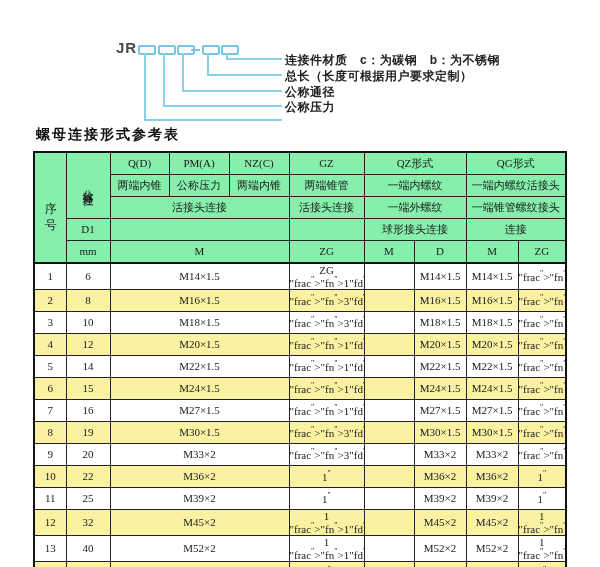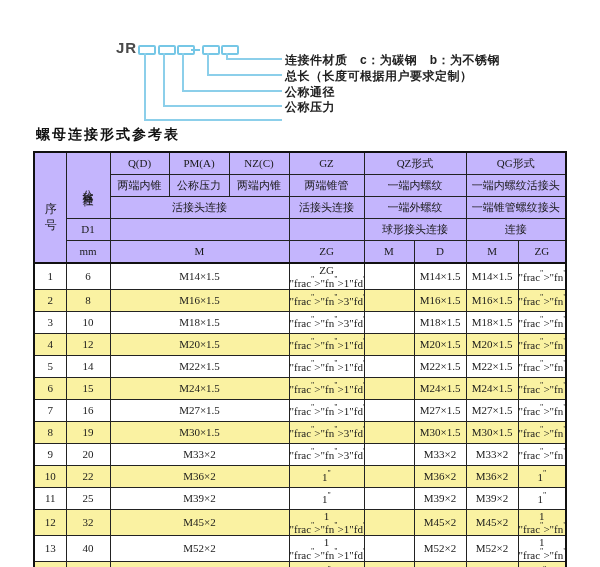--- a/index.html
+++ b/index.html
@@ -17,21 +17,21 @@
   .vline,.hline{position:absolute;background:#8ccfea;}
   .vline{width:2px;}
   .hline{height:2px;}
   .dlabel{position:absolute;left:285px;height:14px;font-family:"Liberation Sans","DejaVu Sans",sans-serif;font-weight:bold;font-size:12px;color:#222;white-space:nowrap;letter-spacing:0.5px;}
   
   .table-title{position:absolute;left:36px;top:126px;margin:0;font-size:14px;font-weight:bold;letter-spacing:2px;color:#111;font-family:"Liberation Serif","DejaVu Serif",serif;}
   
   table.ref{position:absolute;left:33px;top:151px;width:532px;border-collapse:collapse;table-layout:fixed;
     border:2px solid #111;font-size:11px;}
   table.ref th,table.ref td{border:1px solid #222;padding:0;text-align:center;vertical-align:middle;height:21px;line-height:1.1;overflow:hidden;}
-  table.ref thead th{background:#c4b5fd;font-weight:normal;font-size:11px;margin-left:28px;}
+  table.ref thead th{background:#86efac;font-weight:normal;font-size:11px;margin-left:28px;}
   table.ref thead{border-bottom:2px solid #111;}
   table.ref tbody td{background:#ffffff;font-size:11px;}
   table.ref tbody tr.alt td{background:#faf2a2;}
   .vt{writing-mode:vertical-lr;text-orientation:upright;margin:0 auto;display:inline-block;}
   .vt-seq{letter-spacing:18px;font-size:12px;padding-top:8px;}
   .vt-dn{letter-spacing:2px;font-size:11px;}
   .inch{font-size:8px;vertical-align:super;line-height:1;}
 </style>
 </head>
 <body>

